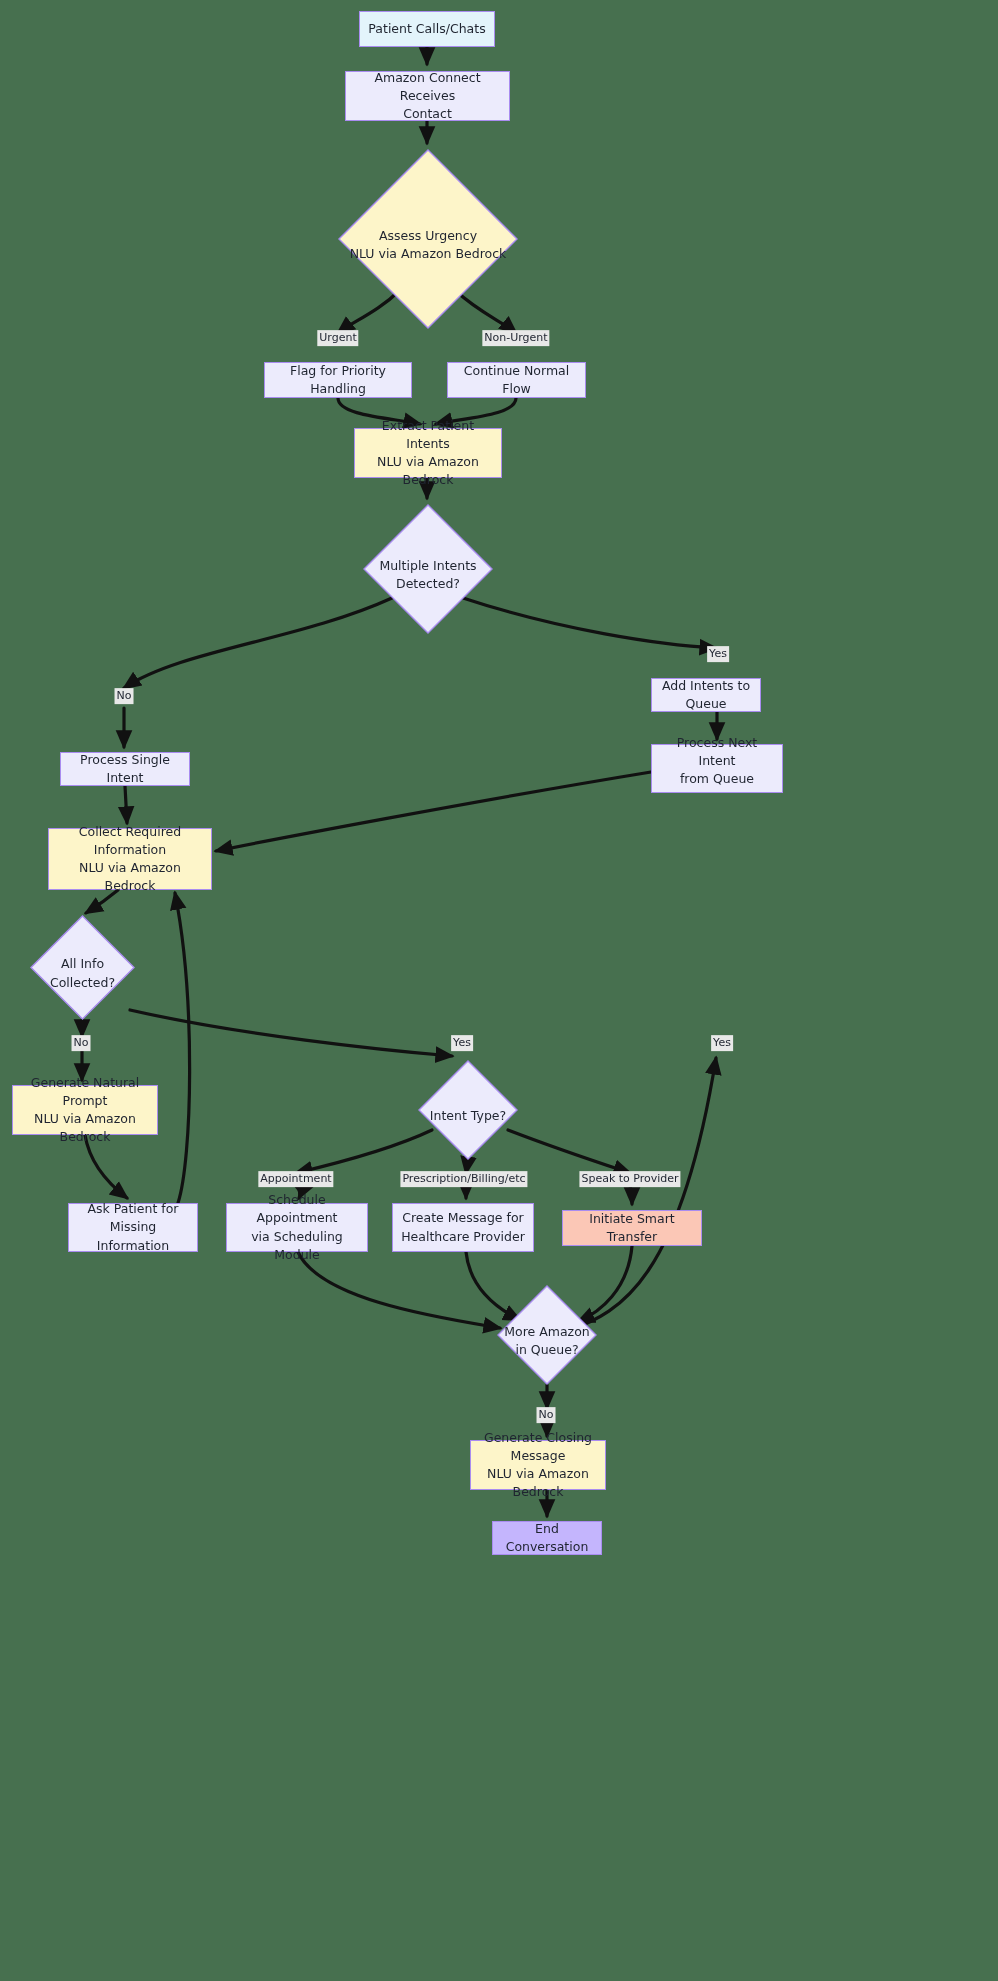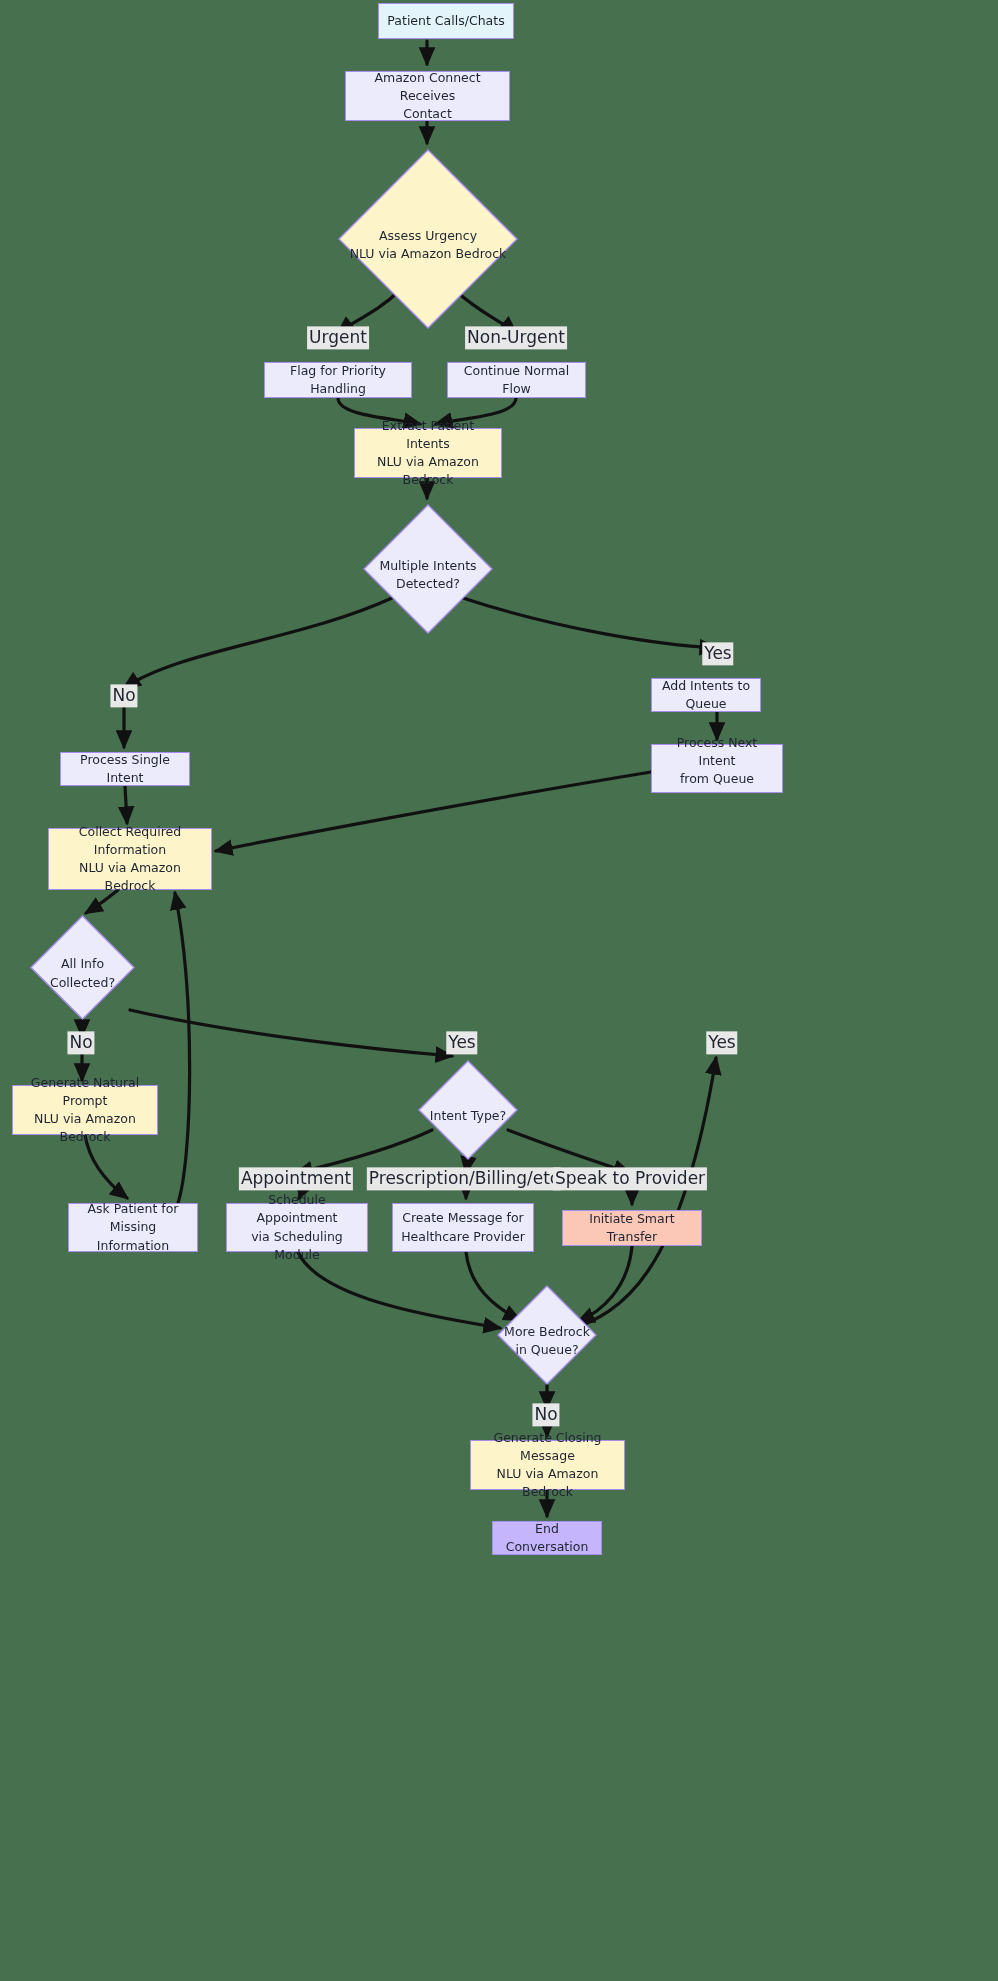--- a/index.html
+++ b/index.html
@@ -33,21 +33,21 @@
   .dlabel{
     position:absolute;left:0;top:6px;width:100%;height:100%;
     display:flex;align-items:center;justify-content:center;
     text-align:center;font-size:12.5px;line-height:1.45;
     color:#1f2430;white-space:pre-line;z-index:4;pointer-events:none;
   }
   .elabel{
     position:absolute;
     background:#e8e8e8;
     color:#1f2430;
-    font-size:17px;
+    font-size:11px;
     line-height:1.25;
     padding:1px 2px;
     white-space:nowrap;
     z-index:5;
     transform:translate(-50%,-50%);
   }
 </style>
 </head>
 <body>
 
@@ -88,21 +88,21 @@
         <path d="M466,1252 C470,1290 500,1310 520,1320" marker-end="url(#arrow)"></path>
         <path d="M632,1246 C628,1290 600,1312 578,1322" marker-end="url(#arrow)"></path>
         <path d="M570,1330 C620,1312 680,1280 716,1058" marker-end="url(#arrow)"></path>
         <path d="M547,1385 L547,1408" marker-end="url(#arrow)"></path>
         <path d="M547,1423 L547,1436" marker-end="url(#arrow)"></path>
         <path d="M547,1490 L547,1516" marker-end="url(#arrow)"></path>
       </g>
   </svg>
 
   <div id="nodes-layer">
-      <div class="node start" style="left: 359px; top: 3px; width: 136px; height: 36px; margin-left: 19px;"><span>Patient Calls/Chats</span></div>
+      <div class="node start" style="left: 359px; top: 11px; width: 136px; height: 36px;"><span>Patient Calls/Chats</span></div>
       <div class="node " style="left: 345px; top: 71px; width: 165px; height: 50px;"><span>Amazon Connect Receives
 Contact</span></div>
       <div class="dwrap" style="left: 338px; top: 149px; width: 180px; height: 180px;"><svg width="180" height="180" viewBox="0 0 180 180">
           <polygon points="90,1 179,90 90,179 1,90" fill="#fdf5c9" stroke="#a98cf0" stroke-width="1.4"></polygon>
         </svg><div class="dlabel">Assess Urgency
 NLU via Amazon Bedrock</div></div>
       <div class="node " style="left: 264px; top: 362px; width: 148px; height: 36px; justify-content: flex-end;"><span>Flag for Priority Handling</span></div>
       <div class="node " style="left: 447px; top: 362px; width: 139px; height: 36px;"><span>Continue Normal Flow</span></div>
       <div class="node llm" style="left: 354px; top: 428px; width: 148px; height: 50px;"><span>Extract Patient Intents
 NLU via Amazon Bedrock</span></div>
@@ -128,23 +128,23 @@
         </svg><div class="dlabel">Intent Type?</div></div>
       <div class="node " style="left: 68px; top: 1203px; width: 130px; height: 49px;"><span>Ask Patient for
 Missing Information</span></div>
       <div class="node " style="left: 226px; top: 1203px; width: 142px; height: 49px;"><span>Schedule Appointment
 via Scheduling Module</span></div>
       <div class="node " style="left: 392px; top: 1203px; width: 142px; height: 49px;"><span>Create Message for
 Healthcare Provider</span></div>
       <div class="node transfer" style="left: 562px; top: 1210px; width: 140px; height: 36px;"><span>Initiate Smart Transfer</span></div>
       <div class="dwrap" style="left: 497px; top: 1285px; width: 100px; height: 100px;"><svg width="100" height="100" viewBox="0 0 100 100">
           <polygon points="50,1 99,50 50,99 1,50" fill="#ecebfc" stroke="#a98cf0" stroke-width="1.4"></polygon>
-        </svg><div class="dlabel">More Bedrock
+        </svg><div class="dlabel">More Amazon
 in Queue?</div></div>
-      <div class="node llm" style="left: 470px; top: 1440px; width: 155px; height: 50px;"><span>Generate Closing Message
+      <div class="node llm" style="left: 470px; top: 1440px; width: 136px; height: 50px;"><span>Generate Closing Message
 NLU via Amazon Bedrock</span></div>
       <div class="node end" style="left: 492px; top: 1521px; width: 110px; height: 34px;"><span>End Conversation</span></div>
     </div>
   <div id="labels-layer">
       <div class="elabel" style="left: 338px; top: 338px;">Urgent</div>
       <div class="elabel" style="left: 516px; top: 338px;">Non-Urgent</div>
       <div class="elabel" style="left: 124px; top: 696px;">No</div>
       <div class="elabel" style="left: 718px; top: 654px;">Yes</div>
       <div class="elabel" style="left: 81px; top: 1043px;">No</div>
       <div class="elabel" style="left: 462px; top: 1043px;">Yes</div>

